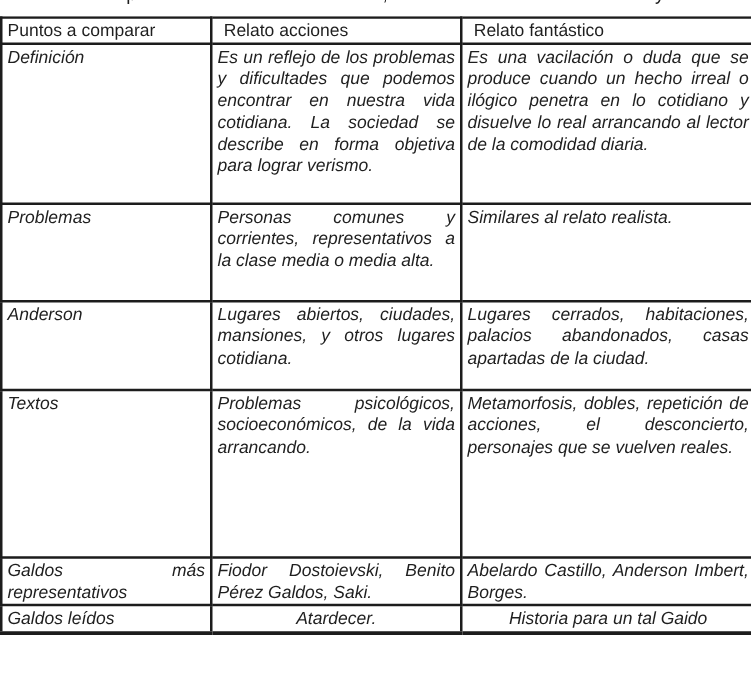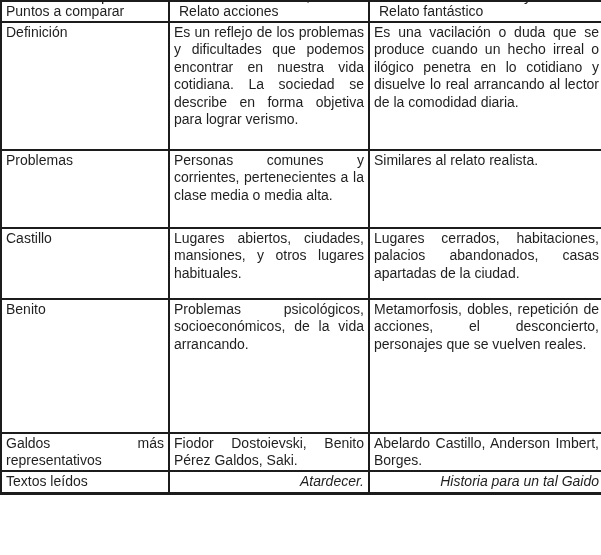--- a/index.html
+++ b/index.html
@@ -23,21 +23,21 @@
     font-size: 15px;
     line-height: 17px;
     color: #1f1f1f;
   }
   .frag-1 { left: 101px; }
   .frag-2 { left: 306px; }
   .frag-3 { left: 524px; }
 
   .table-wrap {
     position: absolute;
-    top: 0;
+    top: 13px;
     left: 0;
     width: 601px;
     overflow: hidden;
   }
   table.cmp {
     border-collapse: collapse;
     table-layout: fixed;
     width: 603px; 
     font-size: 14px;
     line-height: 17.5px;
@@ -52,30 +52,31 @@
     font-weight: normal;
     overflow: hidden;
   }
   th {
     text-align: left;
     white-space: nowrap;
   }
   th.pad { padding-left: 9px; }
   td {
     text-align: justify;
+    font-style: italic;
   }
   tr.rh  { height: 20px; }
   tr.r0  { height: 128px; }
   tr.r1  { height: 78px; }
   tr.r2  { height: 71px; }
   tr.r3  { height: 134px; }
   tr.r4  { height: 36px; }
   tr.r5  { height: 23px; }
   tr.r5 td { border-bottom-width: 3px; }
-  td.it { font-style: italic; text-align: right; margin-top: 40px; }
+  td.it { font-style: italic; text-align: center; margin-top: 40px; }
 </style>
 </head>
 <body>
 
 <div class="page">
 
   <span class="frag frag-1">p</span>
   <span class="frag frag-2">,</span>
   <span class="frag frag-3">y</span>
 
@@ -92,40 +93,40 @@
         <th class="pad">Relato acciones</th>
         <th class="pad">Relato fantástico</th>
       </tr>
       <tr class="r0">
         <td>Definición</td>
         <td>Es un reflejo de los problemas y dificultades que podemos encontrar en nuestra vida cotidiana. La sociedad se describe en forma objetiva para lograr verismo.</td>
         <td>Es una vacilación o duda que se produce cuando un hecho irreal o ilógico penetra en lo cotidiano y disuelve lo real arrancando al lector de la comodidad diaria.</td>
       </tr>
       <tr class="r1">
         <td>Problemas</td>
-        <td>Personas comunes y corrientes, pertenecientes a la clase media o media alta.</td>
+        <td>Personas comunes y corrientes, representativos a la clase media o media alta.</td>
         <td>Similares al relato realista.</td>
       </tr>
       <tr class="r2">
-        <td>Castillo</td>
-        <td>Lugares abiertos, ciudades, mansiones, y otros lugares habituales.</td>
+        <td>Anderson</td>
+        <td>Lugares abiertos, ciudades, mansiones, y otros lugares cotidiana.</td>
         <td>Lugares cerrados, habitaciones, palacios abandonados, casas apartadas de la ciudad.</td>
       </tr>
       <tr class="r3">
-        <td>Benito</td>
+        <td>Textos</td>
         <td>Problemas psicológicos, socioeconómicos, de la vida arrancando.</td>
         <td>Metamorfosis, dobles, repetición de acciones, el desconcierto, personajes que se vuelven reales.</td>
       </tr>
       <tr class="r4">
         <td>Galdos más representativos</td>
         <td>Fiodor Dostoievski, Benito Pérez Galdos, Saki.</td>
         <td>Abelardo Castillo, Anderson Imbert, Borges.</td>
       </tr>
       <tr class="r5">
-        <td>Textos leídos</td>
+        <td>Galdos leídos</td>
         <td class="it">Atardecer.</td>
         <td class="it">Historia para un tal Gaido</td>
       </tr>
     </tbody>
       </table>
   </div>
 
 </div>
 
 </body></html>

